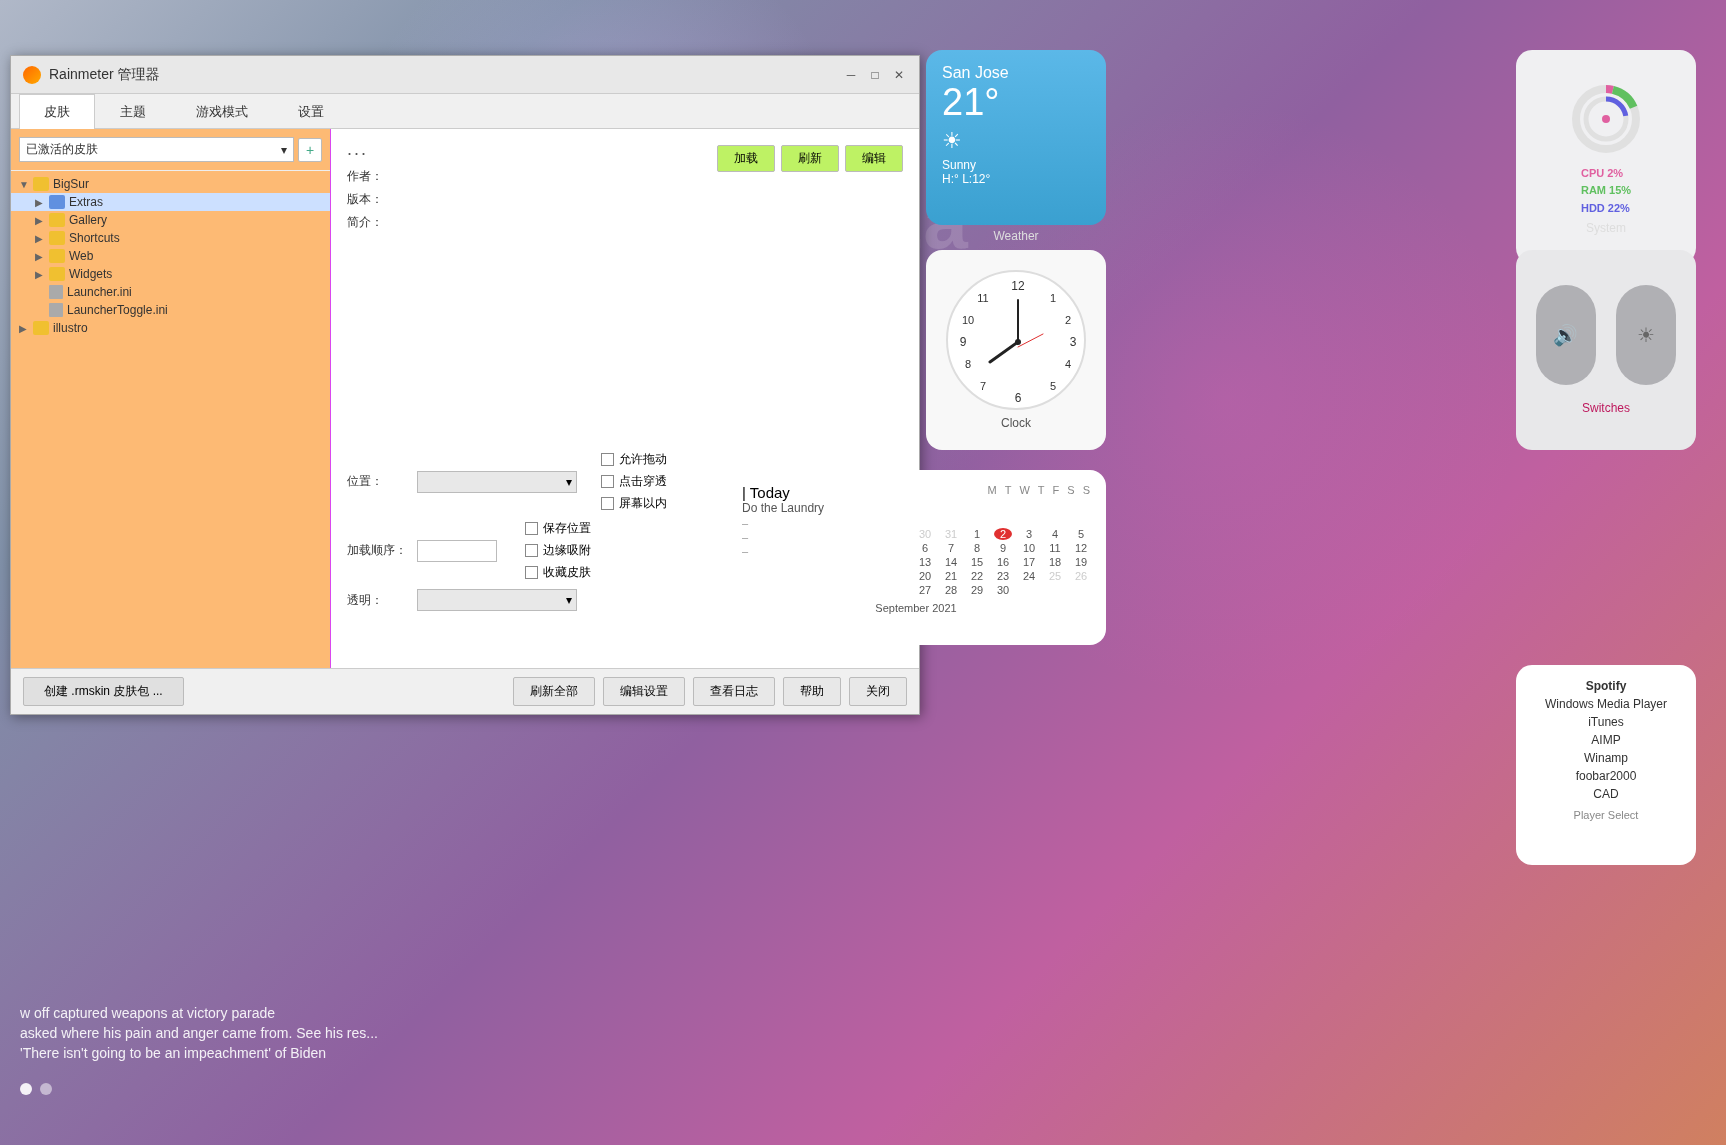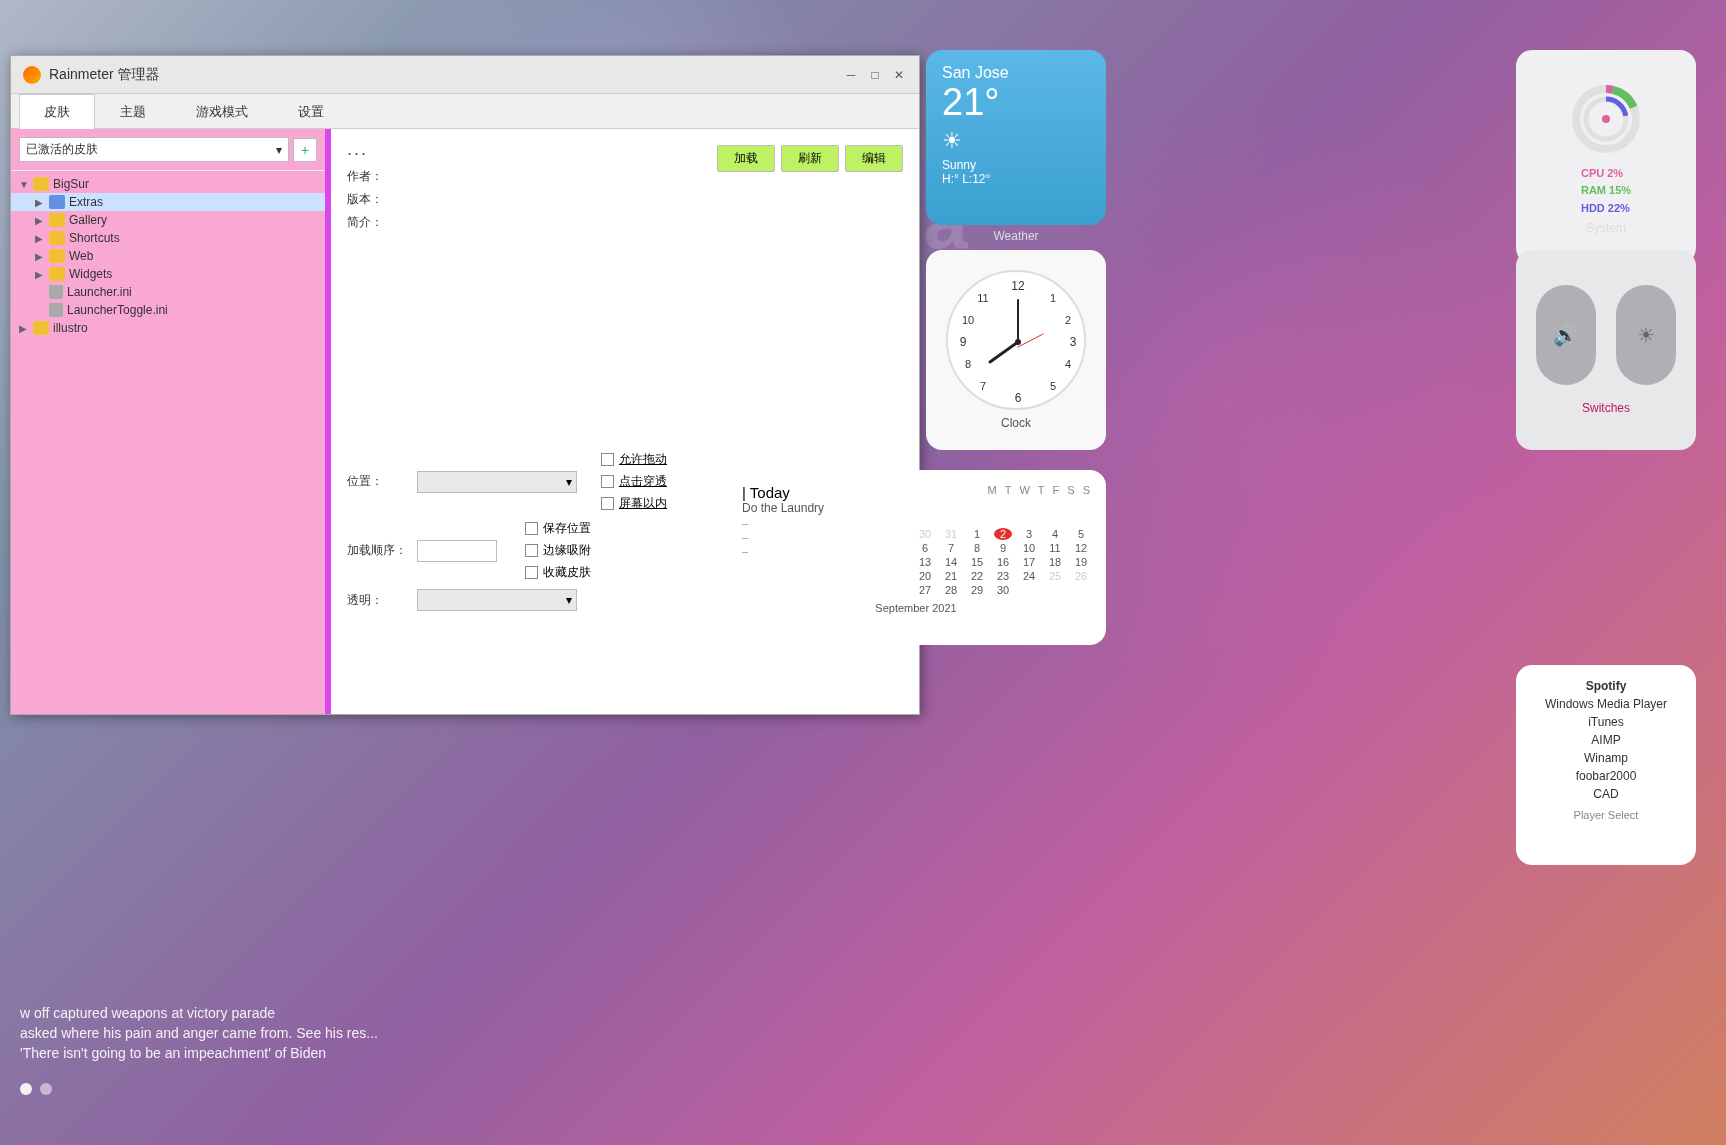--- a/index.html
+++ b/index.html
@@ -115,24 +115,24 @@
     .main-content {
       display: flex;
       flex: 1;
       overflow: hidden;
       background: #fff;
     }
 
     
     .left-panel {
       width: 320px;
-      border-right: 6px solid #d946ef;
+      border-right: 1px solid #d946ef;
       display: flex;
       flex-direction: column;
-      background: #f9a8d4;
+      background: #fdba74;
       flex-shrink: 0;
     }
     .toolbar-row {
       display: flex;
       align-items: center;
       padding: 8px;
       gap: 4px;
       border-bottom: 1px solid #eee;
     }
     .dropdown-select {
@@ -674,21 +674,21 @@
 
         <div style="margin-top: 220px;">
 
 
           <div class="form-row">
             <span class="form-label">位置：</span>
             <div class="form-dropdown" style="width:160px;">
               <span></span>
               <span>▾</span>
             </div>
-            <div class="checkbox-group" style="margin-left:24px;text-decoration:underline;">
+            <div class="checkbox-group" style="margin-left:24px;">
               <div class="checkbox-row">
                 <div class="checkbox-box"></div>
                 <span>允许拖动</span>
               </div>
               <div class="checkbox-row">
                 <div class="checkbox-box"></div>
                 <span>点击穿透</span>
               </div>
               <div class="checkbox-row">
                 <div class="checkbox-box"></div>
@@ -722,20 +722,32 @@
               <span></span>
               <span>▾</span>
             </div>
           </div>
 
         </div>
       </div>
     </div>
   </div>
 
+  <div class="bottom-bar">
+    <div>
+      <button class="create-btn">创建 .rmskin 皮肤包 ...</button>
+    </div>
+    <div class="bottom-right">
+      <button class="bottom-btn">刷新全部</button>
+      <button class="bottom-btn">编辑设置</button>
+      <button class="bottom-btn">查看日志</button>
+      <button class="bottom-btn">帮助</button>
+      <button class="bottom-btn">关闭</button>
+    </div>
+  </div>
 </div>
 
 <div class="widget-weather">
   <div class="weather-city">San Jose</div>
   <div class="weather-temp">21°</div>
   <div class="weather-sun">☀</div>
   <div class="weather-desc">Sunny</div>
   <div class="weather-desc">H:° L:12°</div>
   <div class="widget-label">Weather</div>
 </div>

